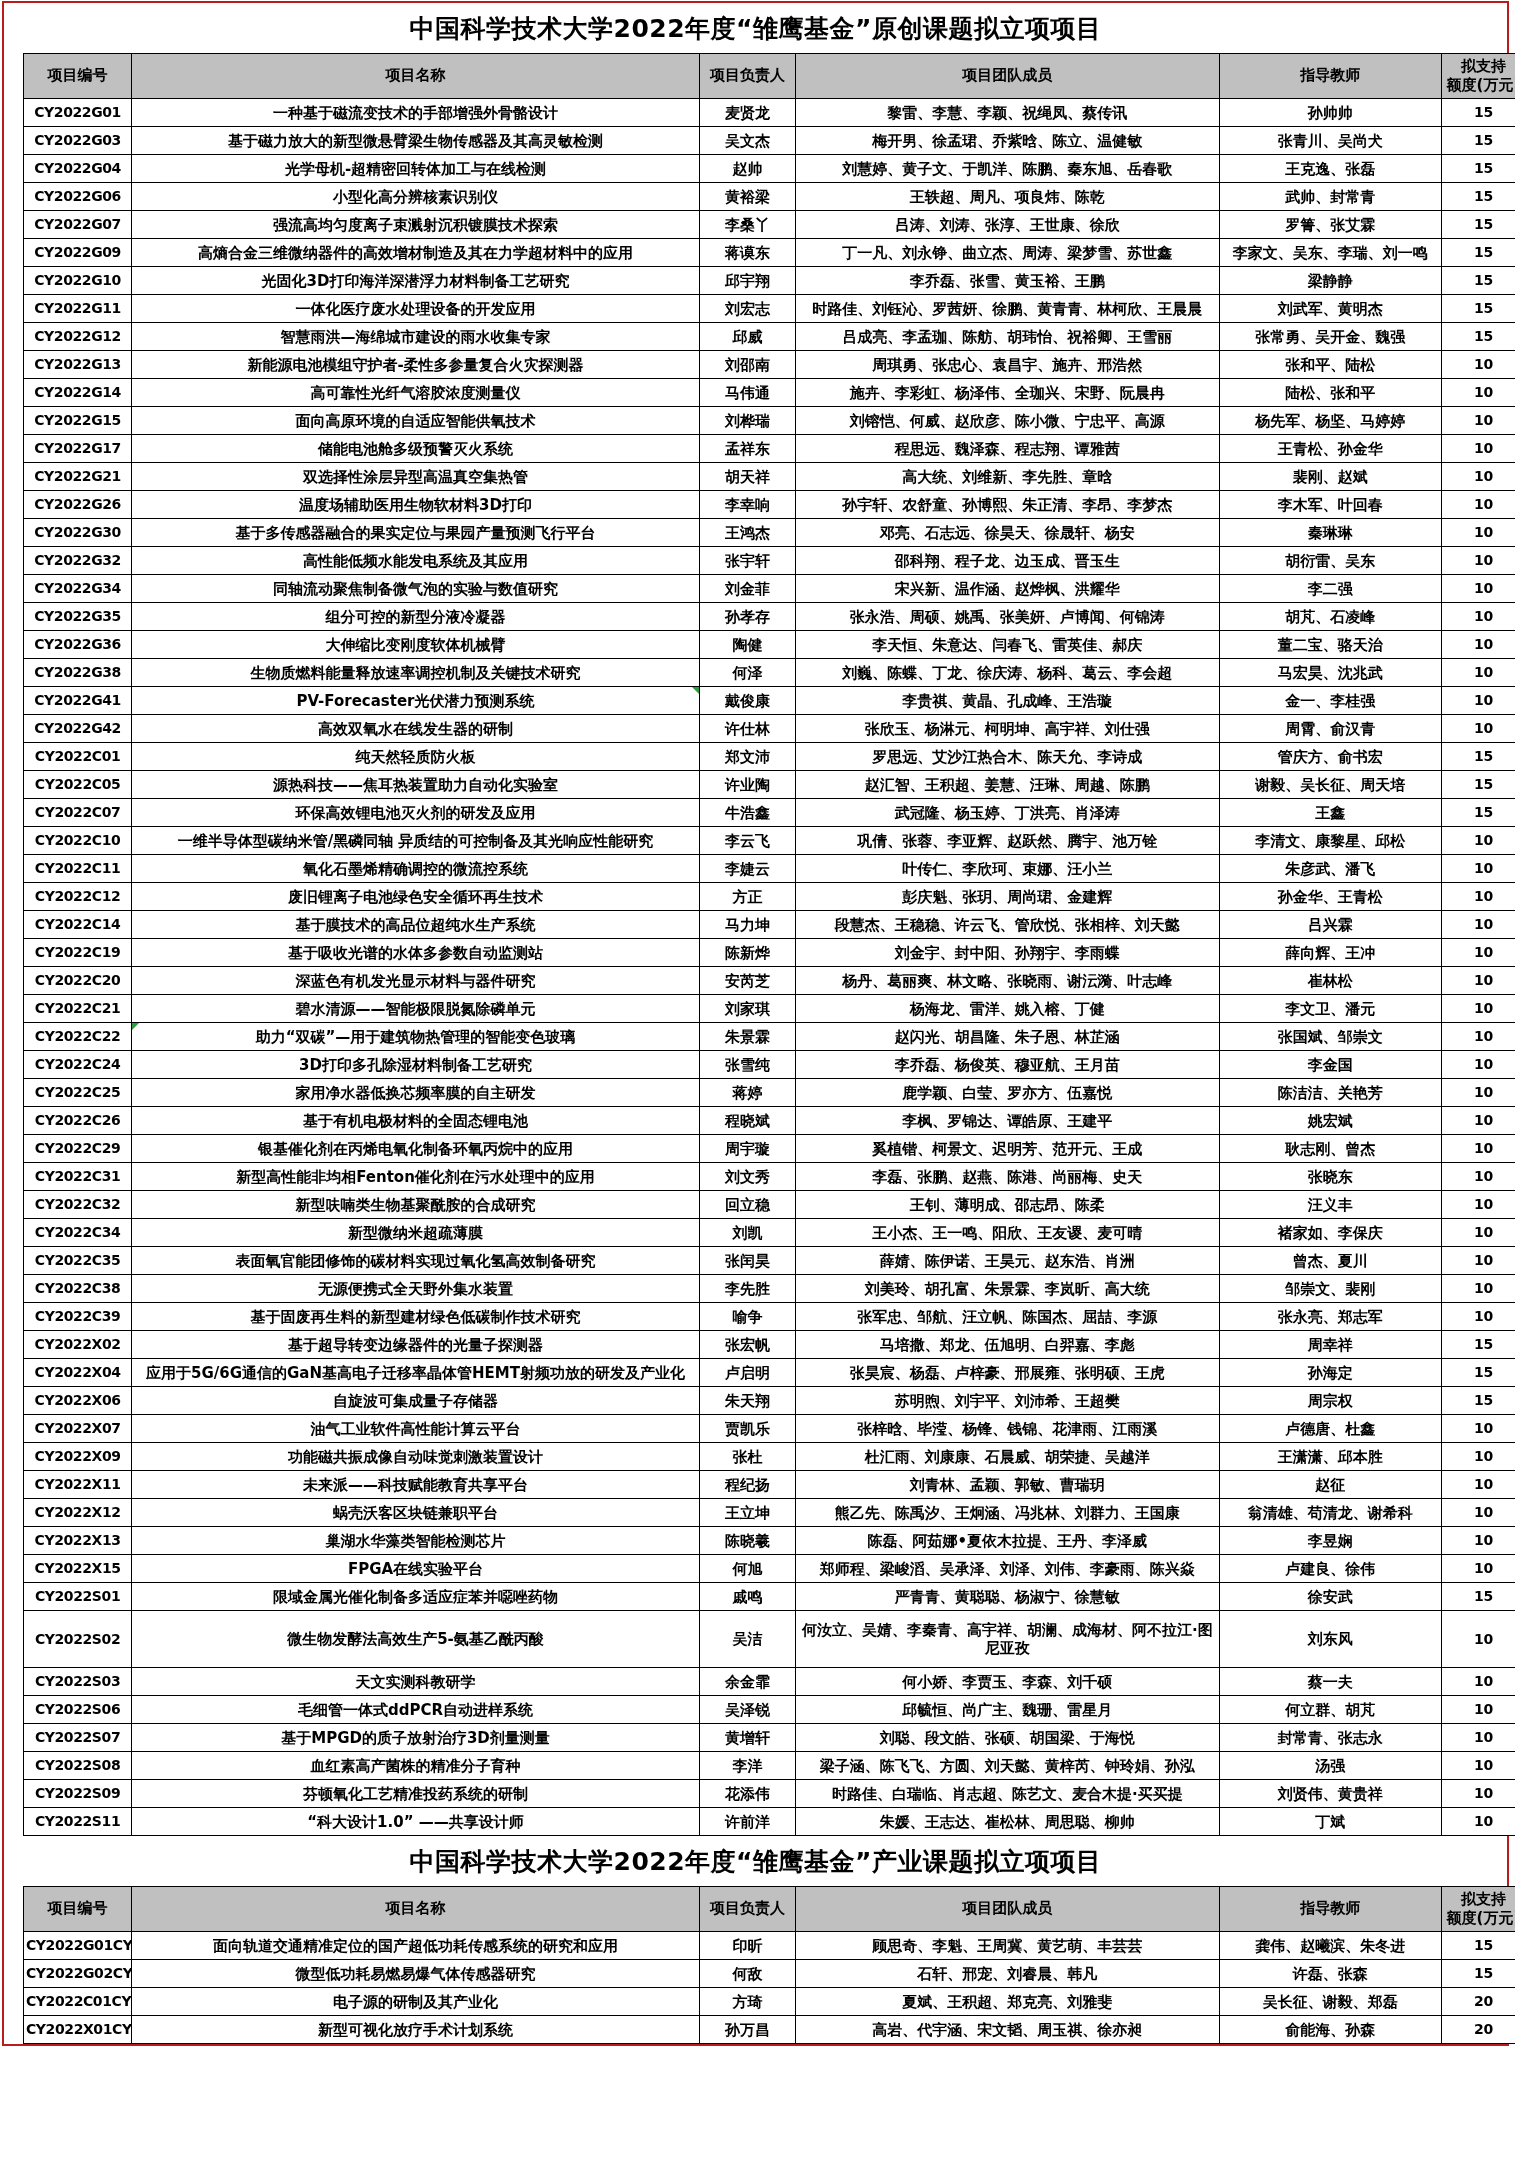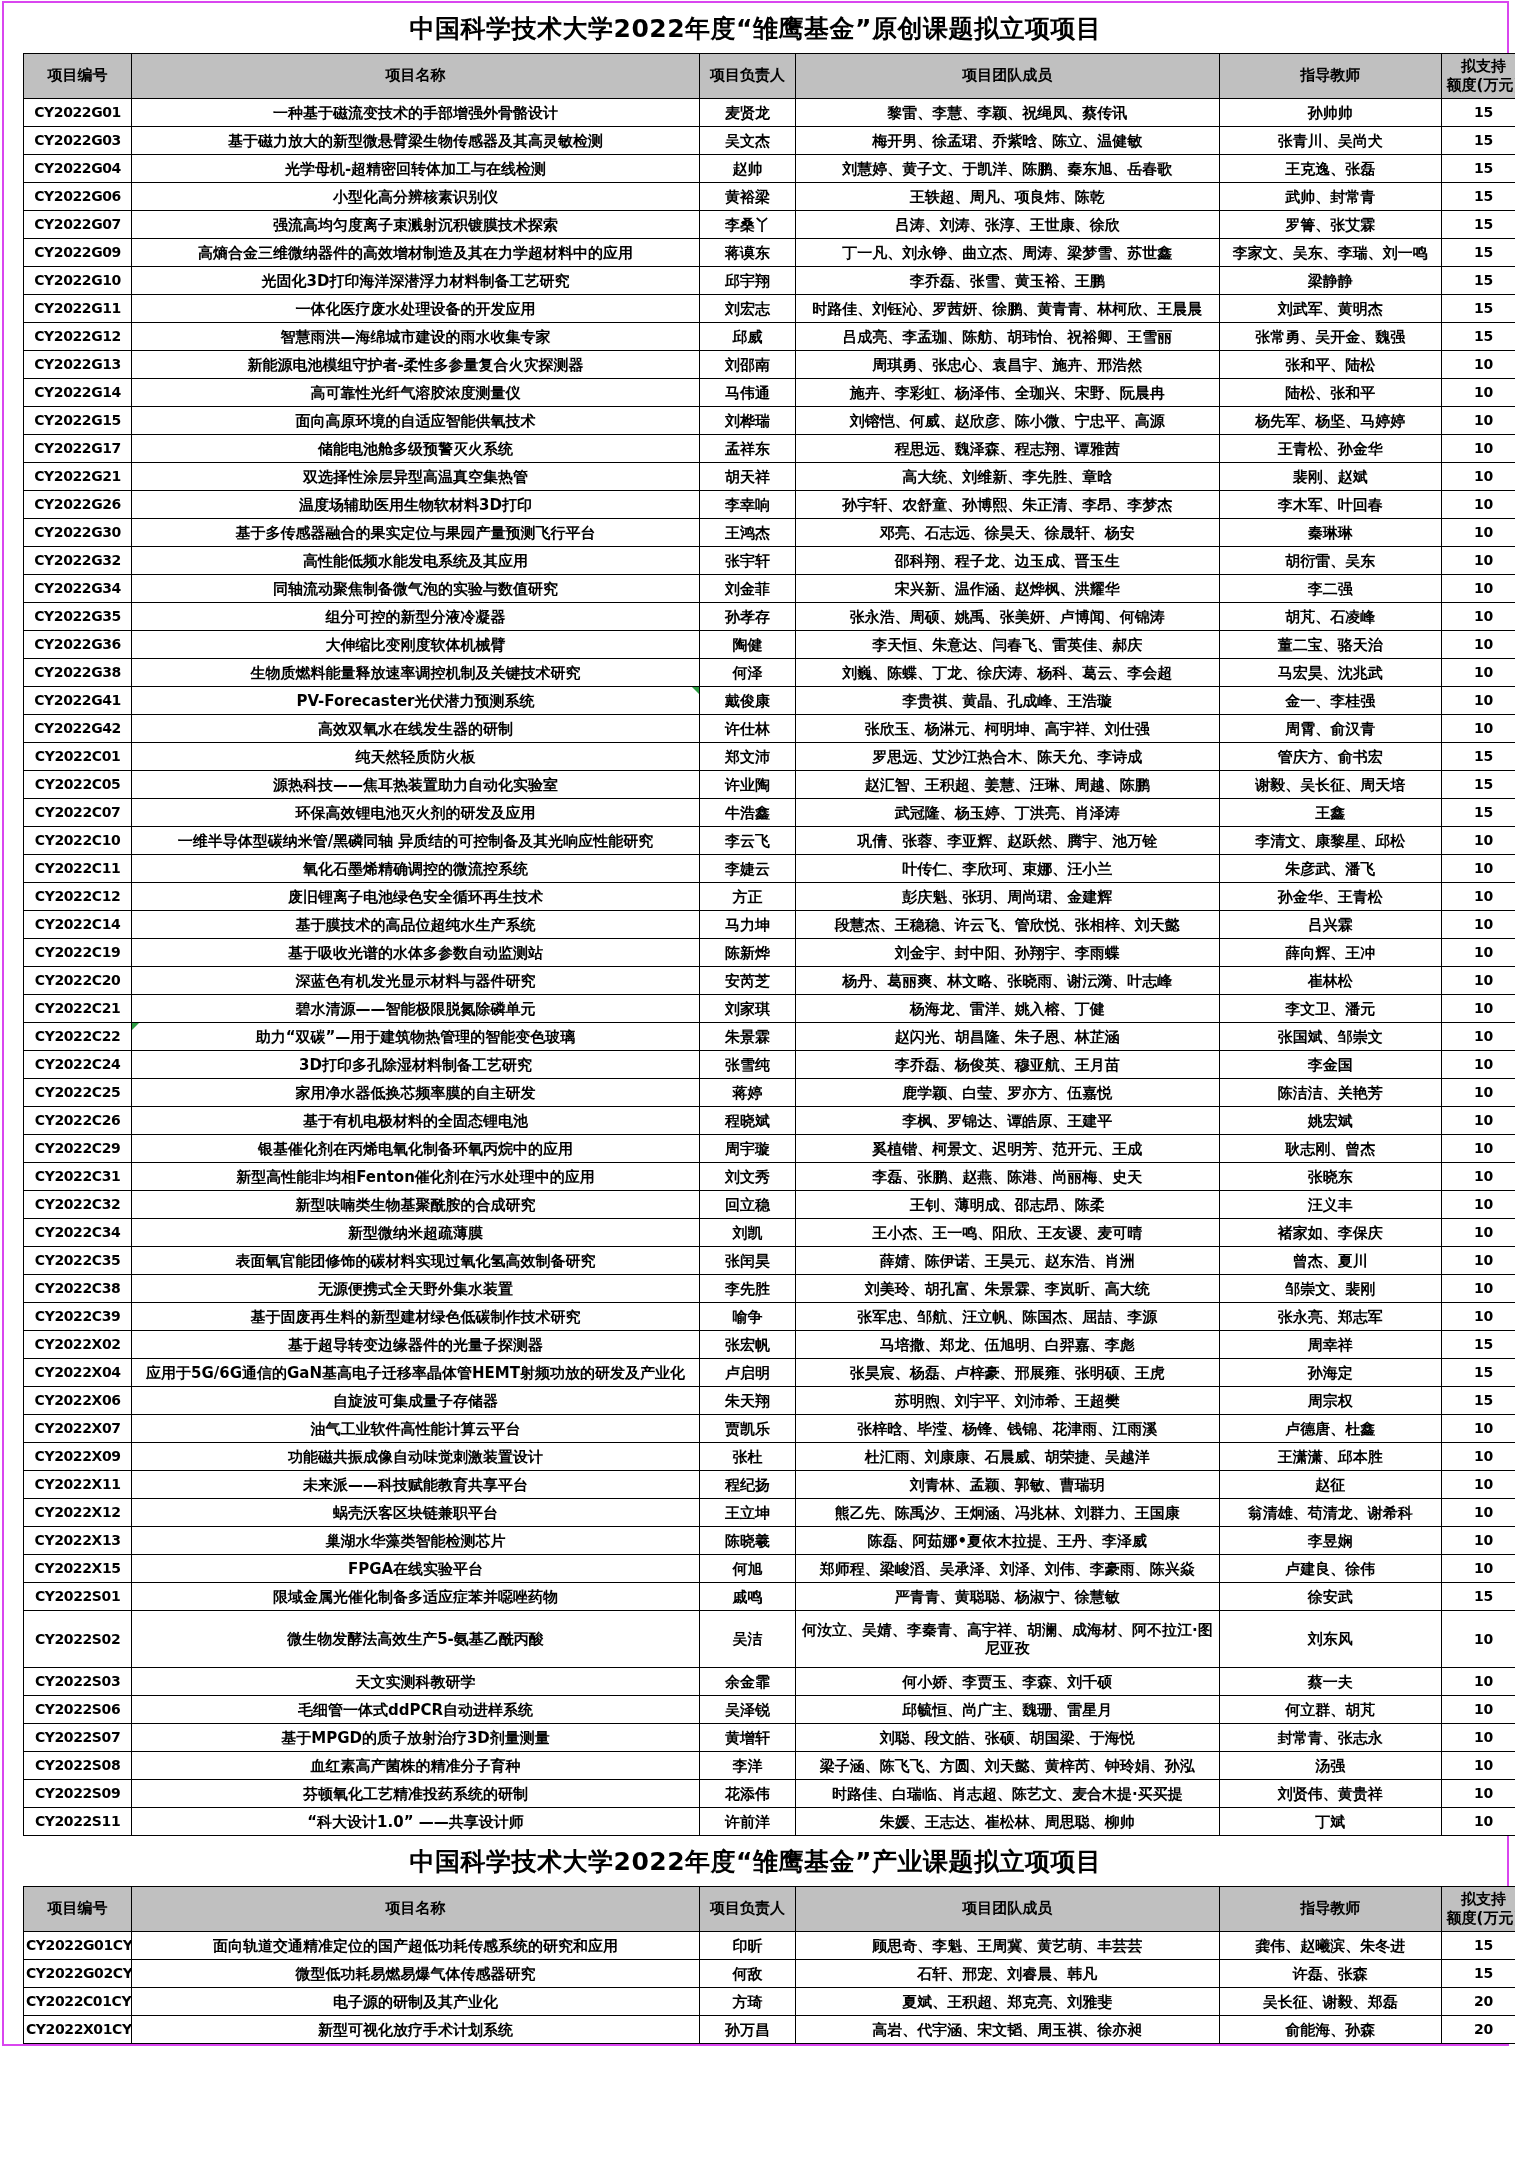--- a/index.html
+++ b/index.html
@@ -3,21 +3,21 @@
 <meta charset="utf-8">
 <style>
   html,body{margin:0;padding:0;background:#fff;}
   body{
     width:1515px;height:2162px;
     font-family:"DejaVu Sans","Liberation Sans",sans-serif;
     color:#000;box-sizing:border-box;
   }
   .sheet{
     margin:1px 2px;
-    border:2px solid #d946ef;
+    border:2px solid #b91c1c;
     width:1507px;
     box-sizing:border-box;
     background:#fff;
   }
   .doc-title{
     height:50px;
     display:flex;align-items:center;justify-content:center;
     font-size:25px;font-weight:700;
     letter-spacing:0.5px;
     background:#fff;

